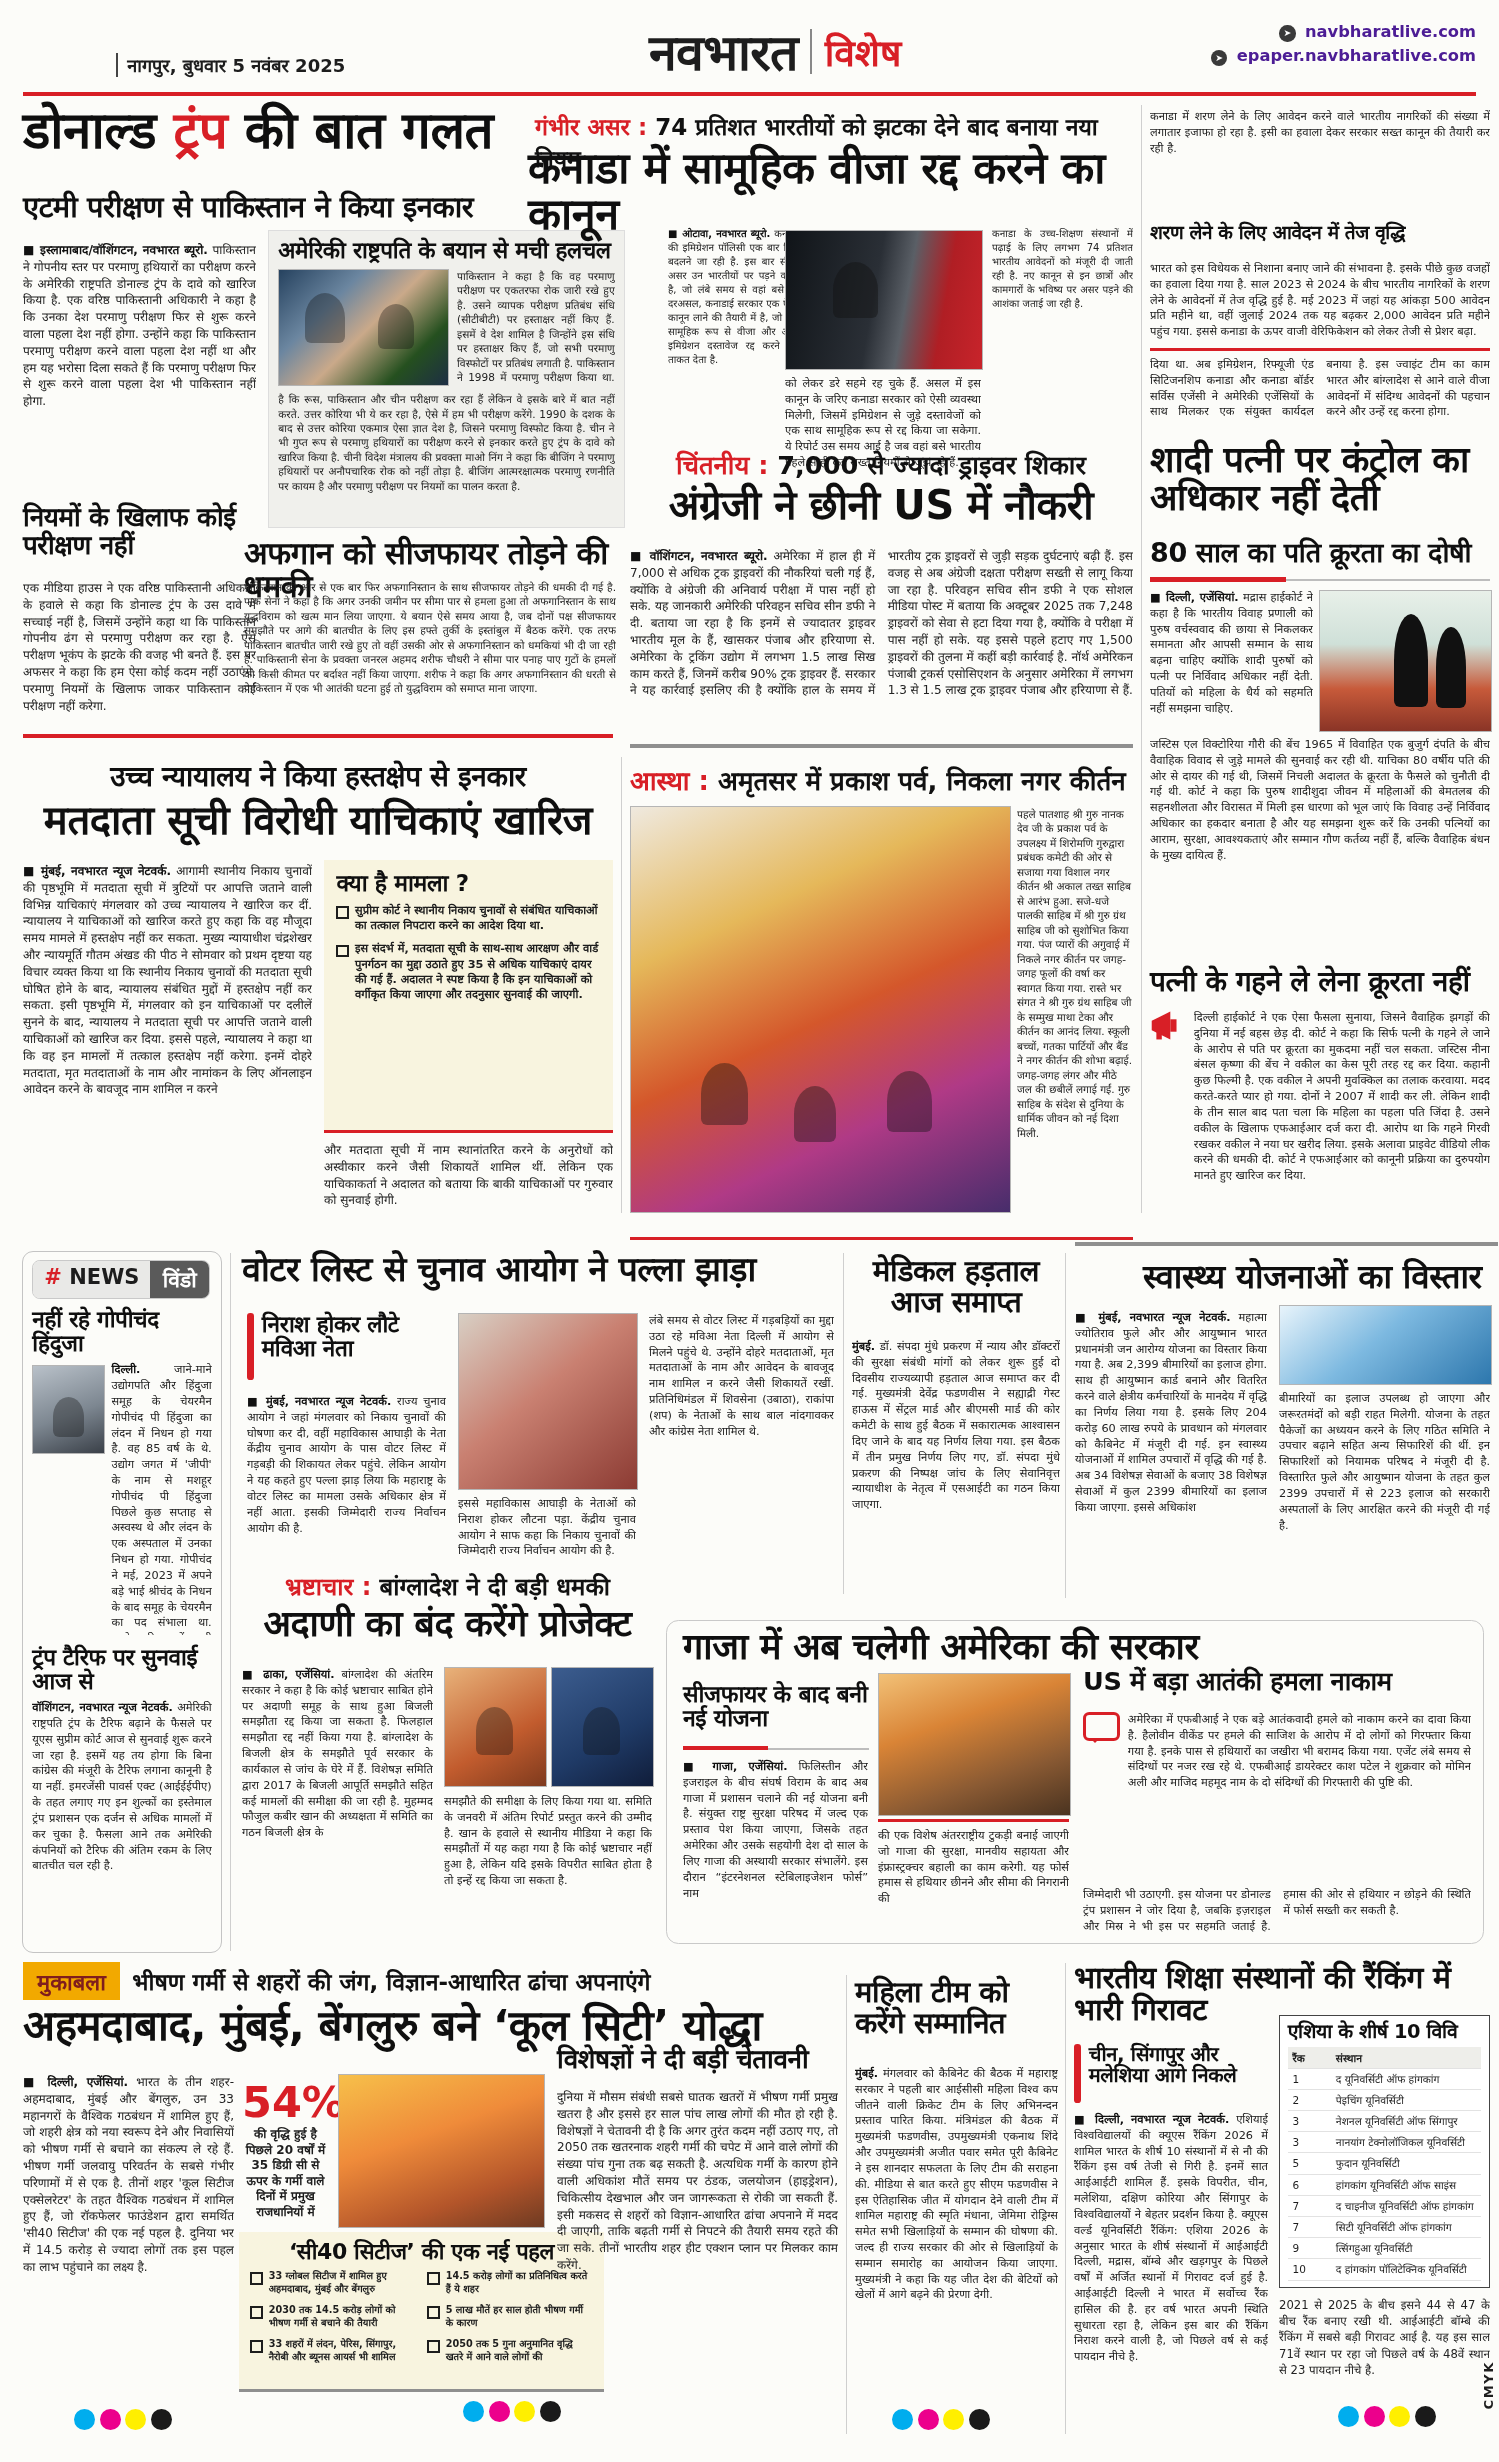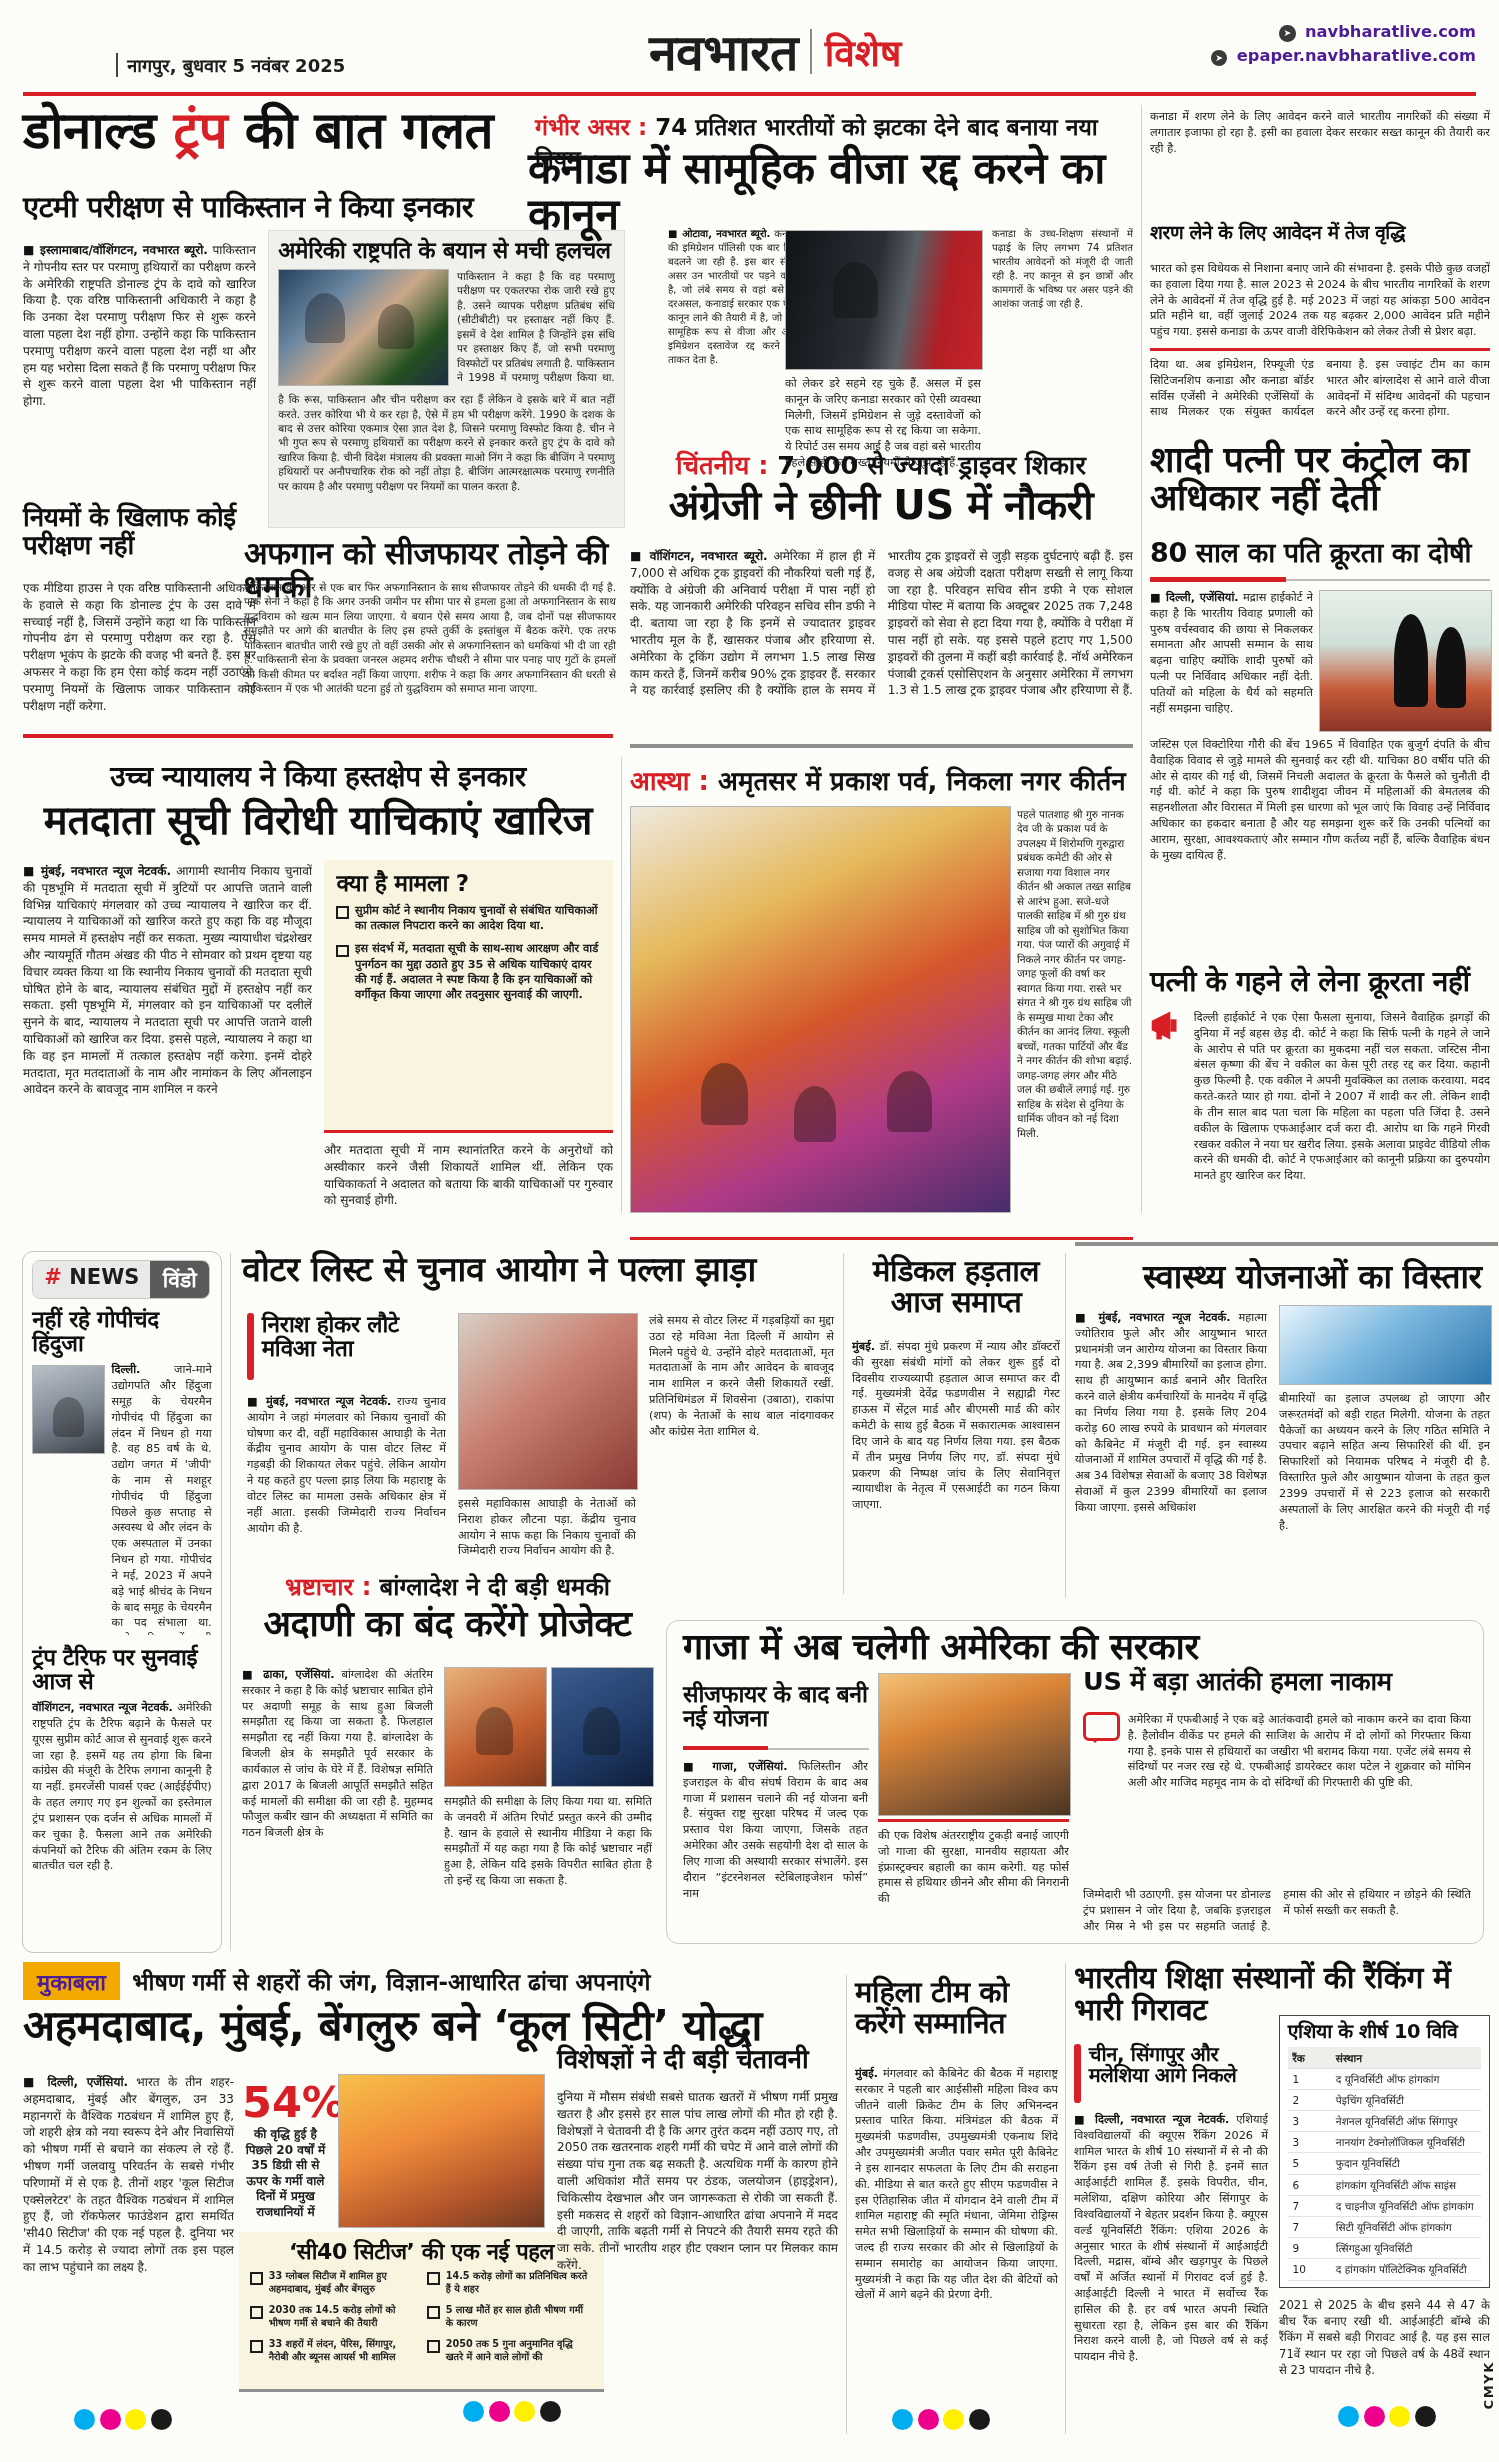--- a/index.html
+++ b/index.html
@@ -276,21 +276,21 @@
   <p class="abs body" style="left:878px;top:1828px;width:191px;height:107px;font-size:11.3px;">की एक विशेष अंतरराष्ट्रीय टुकड़ी बनाई जाएगी जो गाजा की सुरक्षा, मानवीय सहायता और इंफ्रास्ट्रक्चर बहाली का काम करेगी. यह फोर्स हमास से हथियार छीनने और सीमा की निगरानी की</p>
 
   <h3 class="abs hl" style="left:1083px;top:1668px;width:388px;font-size:25.6px;margin:0;">US में बड़ा आतंकी हमला नाकाम</h3>
   <div class="abs" style="left:1083px;top:1712px;width:388px;display:flex;">
     <span class="speech"></span>
     <p class="body" style="height:165px;font-size:11.3px;">अमेरिका में एफबीआई ने एक बड़े आतंकवादी हमले को नाकाम करने का दावा किया है. हैलोवीन वीकेंड पर हमले की साजिश के आरोप में दो लोगों को गिरफ्तार किया गया है. इनके पास से हथियारों का जखीरा भी बरामद किया गया. एजेंट लंबे समय से संदिग्धों पर नजर रख रहे थे. एफबीआई डायरेक्टर काश पटेल ने शुक्रवार को मोमिन अली और माजिद महमूद नाम के दो संदिग्धों की गिरफ्तारी की पुष्टि की.</p>
   </div>
   <p class="abs body cols2" style="left:1083px;top:1887px;width:388px;height:48px;font-size:11.3px;">जिम्मेदारी भी उठाएगी. इस योजना पर डोनाल्ड ट्रंप प्रशासन ने जोर दिया है, जबकि इज़राइल और मिस्र ने भी इस पर सहमति जताई है. हमास की ओर से हथियार न छोड़ने की स्थिति में फोर्स सख्ती कर सकती है.</p>
 
   <div class="abs" style="left:23px;top:1962px;display:flex;align-items:center;">
-    <span style="background:#f2a900;color:#4c1d95;font-size:22px;font-weight:800;padding:3.9px 14px;margin-right:12.4px;">मुकाबला</span>
+    <span style="background:#f2a900;color:#7f1d1d;font-size:22px;font-weight:800;padding:3.9px 14px;margin-right:12.4px;">मुकाबला</span>
     <span class="kicker" style="font-size:23px;">भीषण गर्मी से शहरों की जंग, विज्ञान-आधारित ढांचा अपनाएंगे</span>
   </div>
   <h1 class="abs hl" style="left:23px;top:2004px;width:823px;font-size:42px;margin:0;">अहमदाबाद, मुंबई, बेंगलुरु बने ‘कूल सिटी’ योद्धा</h1>
 
   <p class="abs body" style="left:23px;top:2074px;width:211px;height:359px;">
     <strong>■ दिल्ली, एजेंसियां.</strong>
     <span>भारत के तीन शहर- अहमदाबाद, मुंबई और बेंगलुरु, उन 33 महानगरों के वैश्विक गठबंधन में शामिल हुए हैं, जो शहरी क्षेत्र को नया स्वरूप देने और निवासियों को भीषण गर्मी से बचाने का संकल्प ले रहे हैं. भीषण गर्मी जलवायु परिवर्तन के सबसे गंभीर परिणामों में से एक है. तीनों शहर 'कूल सिटीज एक्सेलरेटर' के तहत वैश्विक गठबंधन में शामिल हुए हैं, जो रॉकफेलर फाउंडेशन द्वारा समर्थित 'सी40 सिटीज' की एक नई पहल है. दुनिया भर में 14.5 करोड़ से ज्यादा लोगों तक इस पहल का लाभ पहुंचाने का लक्ष्य है.</span>
   </p>
 
   <div class="abs center" style="left:242px;top:2077px;width:87px;">

